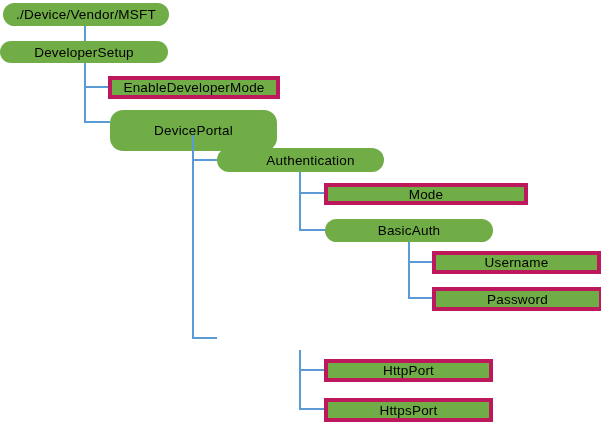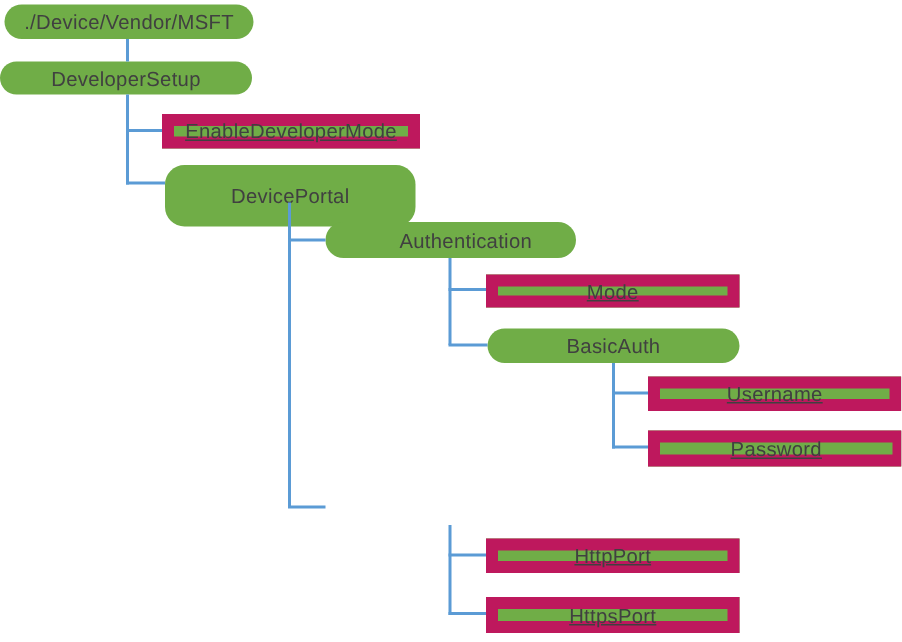--- a/index.html
+++ b/index.html
@@ -7,51 +7,51 @@
     position: relative;
     width: 601px;
     height: 428px;
     background: #ffffff;
     font-family: "Liberation Sans", sans-serif;
     overflow: hidden;
   }
   .node {
     position: absolute;
     background: #70AD47;
-    color: #404040;
+    color: #000000;
     display: flex;
     align-items: center;
     justify-content: center;
     font-size: 13.5px;
     letter-spacing: 0.2px;
     box-sizing: border-box;
     white-space: nowrap;
   }
   .pill { border-radius: 13px; }
-  .leaf { border: 8px solid #be185d; text-decoration: underline; }
+  .leaf { border: 4px solid #be185d; }
   .vline, .hline { position: absolute; background: #5B9BD5; }
   .vline { width: 2px; }
   .hline { height: 2px; }
 </style>
 </head>
 <body>
 
 <div class="canvas">
 
   <div class="node pill" style="left:3px;   top:3px;   width:166px; height:23px;">./Device/Vendor/MSFT</div>
 
   <div class="node pill" style="left:0px;   top:41px;  width:168px; height:22px;text-align:right;">DeveloperSetup</div>
 
   <div class="node leaf" style="left:108px; top:76px;  width:172px; height:23px;">EnableDeveloperMode</div>
 
   <div class="node pill" style="left:110px; top:110px; width:167px; height:41px;">DevicePortal</div>
 
   <div class="node pill" style="left:217px; top:148px; width:167px; height:24px;padding-left:20px;">Authentication</div>
 
-  <div class="node leaf" style="left:324px; top:183px; width:169px; height:22px;">Mode</div>
+  <div class="node leaf" style="left:324px; top:183px; width:204px; height:22px;">Mode</div>
 
   <div class="node pill" style="left:325px; top:219px; width:168px; height:23px;">BasicAuth</div>
 
   <div class="node leaf" style="left:432px; top:251px; width:169px; height:23px;">Username</div>
 
   <div class="node leaf" style="left:432px; top:287px; width:171px; height:24px;">Password</div>
 
 
   <div class="node leaf" style="left:324px; top:359px; width:169px; height:23px;">HttpPort</div>
 

